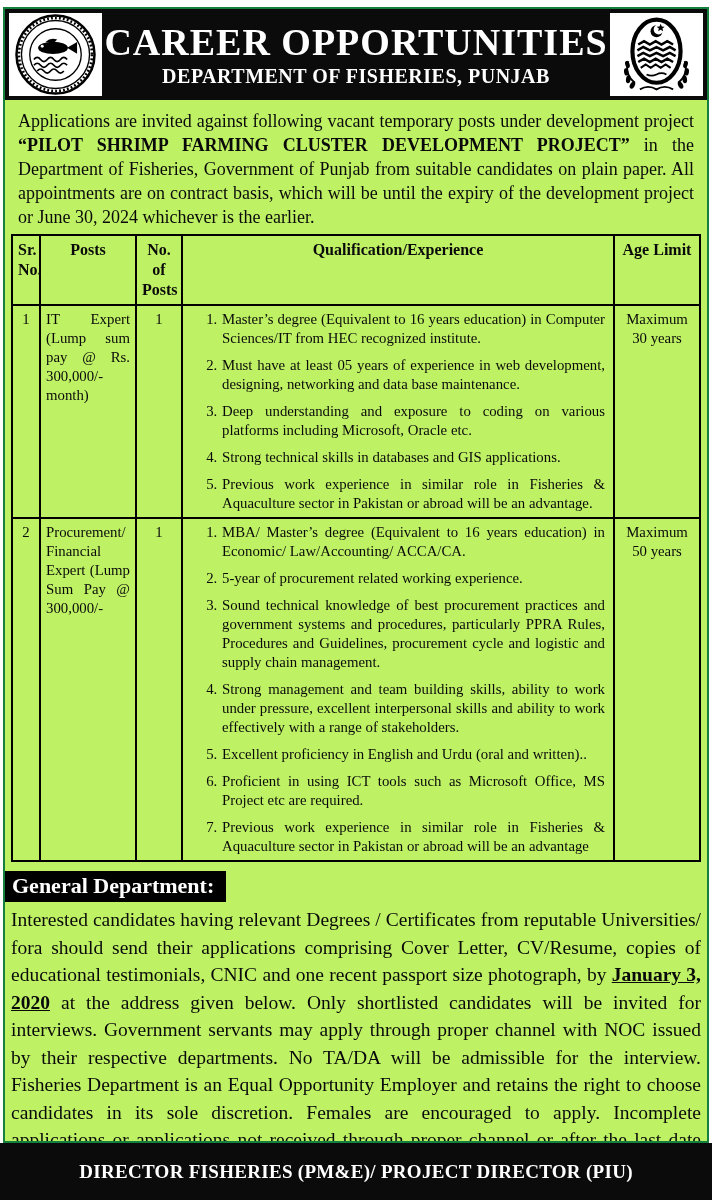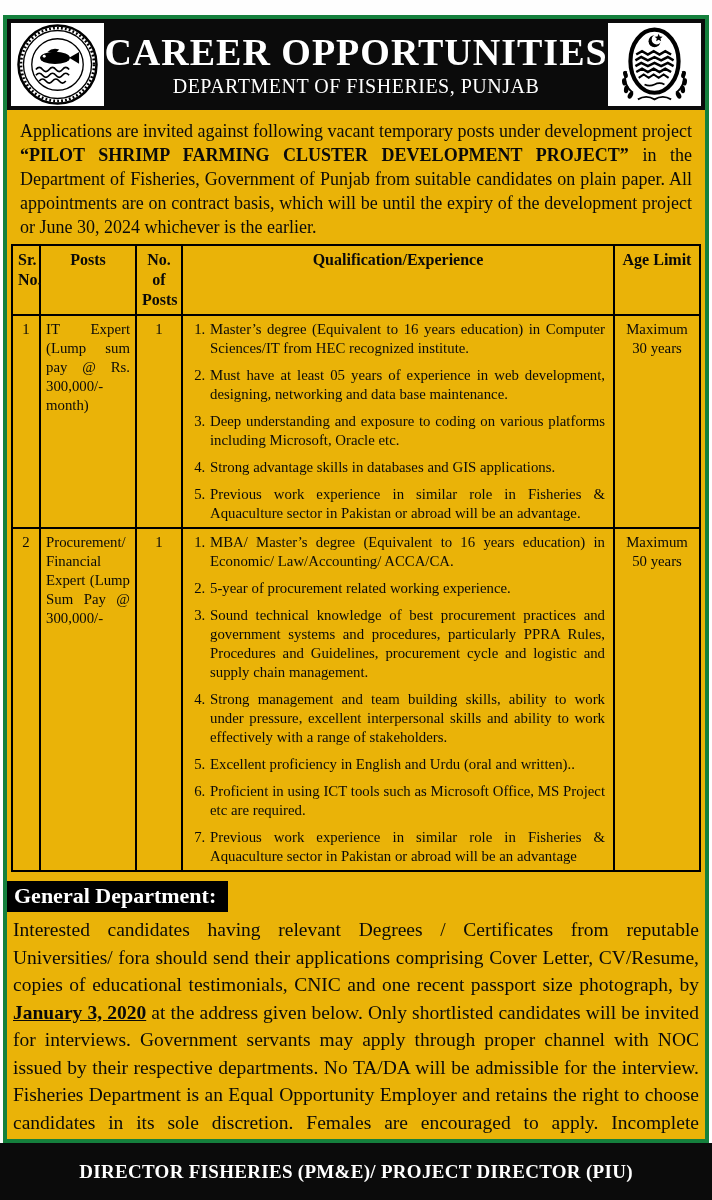--- a/index.html
+++ b/index.html
@@ -2,33 +2,33 @@
 <html><head>
 <meta charset="utf-8">
 <style>
   html,body{margin:0;padding:0;background:#e8e8e8;}
   .page{
     width:712px;height:1200px;margin:0 auto;background:#fefefe;
     font-family:"Liberation Serif",serif;color:#0a0a0a;
     display:flex;flex-direction:column;overflow:hidden;position:relative;
   }
   .ad-frame{
-    flex:1 1 auto;margin:15px 3px 0 3px;border:4px solid #15803d;
-    overflow:hidden;background:#eab308;position:relative;
+    flex:1 1 auto;margin:7px 3px 0 3px;border:2px solid #15803d;
+    overflow:hidden;background:#bef264;position:relative;
   }
   
   .masthead{
     background:#0b0b0b;height:91px;position:relative;
     display:flex;flex-direction:column;align-items:center;justify-content:center;gap:5px;
   }
   .masthead h1{
     margin:0;color:#fff;font-size:38px;font-weight:600;letter-spacing:1px;line-height:1;
   }
   .masthead h2{
-    margin:0;color:#fff;font-size:20px;font-weight:400;letter-spacing:.5px;line-height:1;
+    margin:0;color:#fff;font-size:20px;font-weight:700;letter-spacing:.5px;line-height:1;
   }
   .logo-box{
     position:absolute;top:4px;bottom:4px;width:93px;background:#fff;
     display:flex;align-items:center;justify-content:center;
   }
   .logo-box.left{left:4px;}
   .logo-box.right{right:4px;}
   .logo-box svg{width:83px;height:83px;}
   
   .intro{
@@ -46,21 +46,21 @@
   .posts-table th{font-weight:700;font-size:16px;text-align:center;line-height:20px;}
   .posts-table thead tr{height:58px;}
   .col-sr{width:28px;}
   .col-post{width:96px;}
   .col-num{width:46px;}
   .col-qual{width:432px;}
   .col-age{width:86px;}
   td.c-sr,td.c-num{text-align:center;}
   td.c-post{text-align:justify;}
   td.c-age{text-align:center;}
-  td.c-qual{padding:4px 8px 4px 4px;}
+  td.c-qual{padding:4px 8px 4px 16px;}
   .c-qual ol{margin:0;padding:0 0 0 22px;}
   .c-qual li{margin:0 0 8px 0;text-align:justify;padding-left:1px;}
   .c-qual li:last-child{margin-bottom:0;}
   
   .gc-chip{
     display:inline-block;background:#000;color:#fff;font-weight:700;
     font-size:22px;line-height:26px;padding:2px 12px 3px 7px;margin:4px 0 2px 0;
   }
   .gc-body{
     margin:2px 6px 0 6px;font-size:19.5px;line-height:27.5px;text-align:justify;
@@ -147,21 +147,21 @@
       <tbody>
         <tr>
           <td class="c-sr">1</td>
           <td class="c-post">IT Expert (Lump sum pay @ Rs. 300,000/- month)</td>
           <td class="c-num">1</td>
           <td class="c-qual">
             <ol>
               <li>Master’s degree (Equivalent to 16 years education) in Computer Sciences/IT from HEC recognized institute.</li>
               <li>Must have at least 05 years of experience in web development, designing, networking and data base maintenance.</li>
               <li>Deep understanding and exposure to coding on various platforms including Microsoft, Oracle etc.</li>
-              <li>Strong advantage skills in databases and GIS applications.</li>
+              <li>Strong technical skills in databases and GIS applications.</li>
               <li>Previous work experience in similar role in Fisheries &amp; Aquaculture sector in Pakistan or abroad will be an advantage.</li>
             </ol>
           </td>
           <td class="c-age">Maximum 30 years</td>
         </tr>
         <tr>
           <td class="c-sr">2</td>
           <td class="c-post">Procurement/ Financial Expert (Lump Sum Pay @ 300,000/-</td>
           <td class="c-num">1</td>
           <td class="c-qual">

